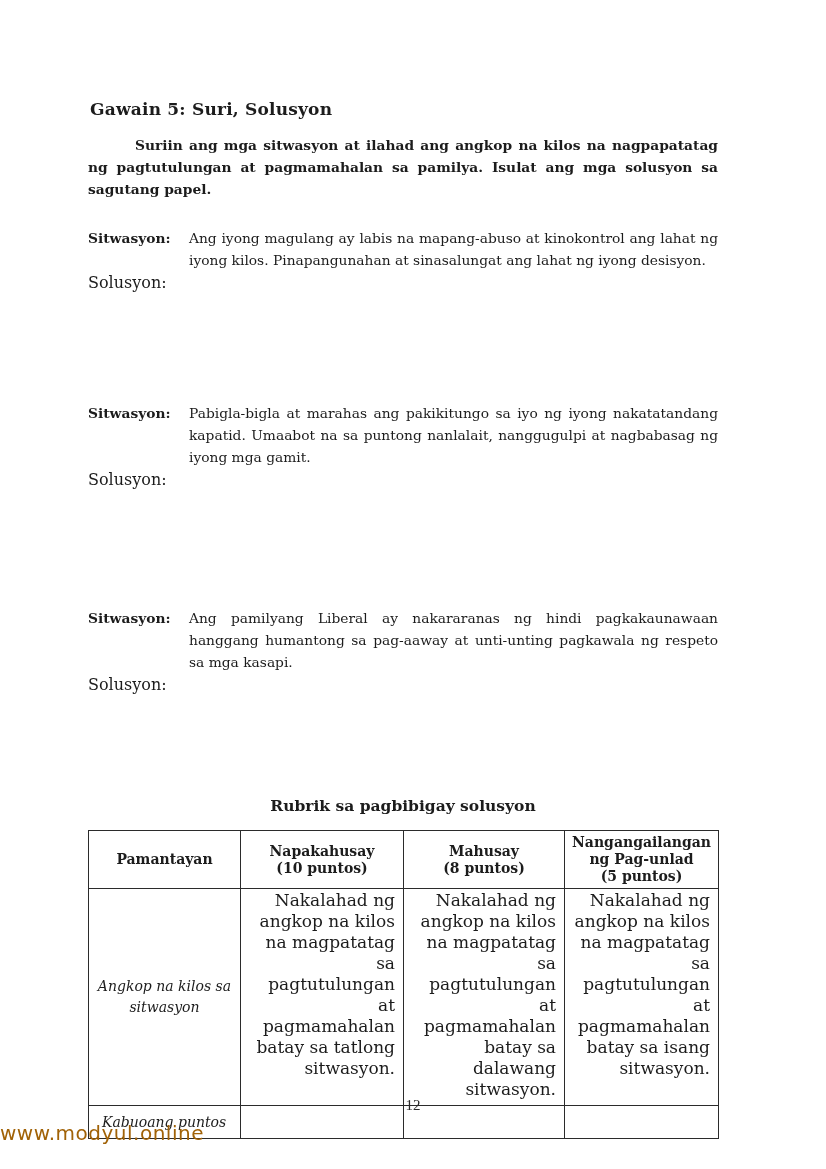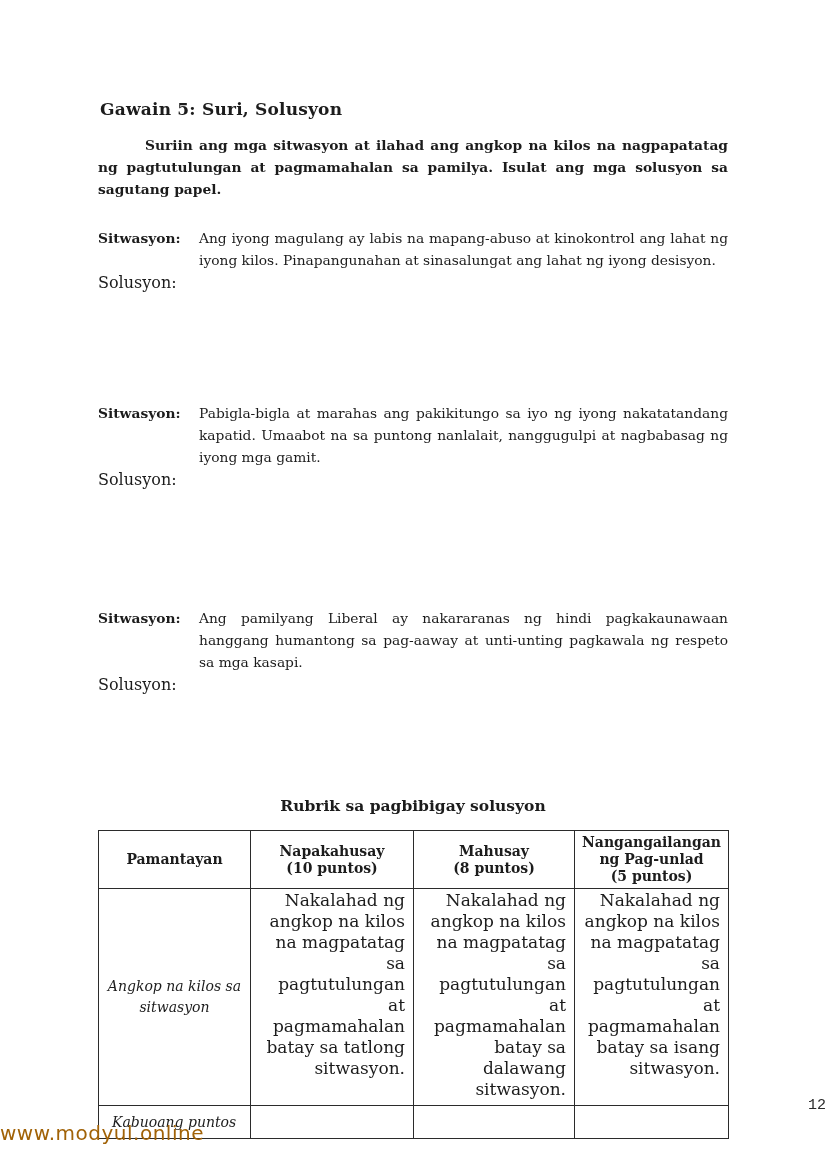--- a/index.html
+++ b/index.html
@@ -12,21 +12,21 @@
     width: 826px;
     height: 1169px;
     margin: 0 auto;
     background: #ffffff;
     font-family: "DejaVu Serif", "Liberation Serif", serif;
     color: #1c1c1c;
     overflow: hidden;
   }
   .content {
     position: absolute;
-    left: 98px;
+    left: 88px;
     top: 0;
     width: 630px;
   }
   .doc-title {
     margin: 99px 0 0 2px;
     font-size: 17px;
     font-weight: bold;
     line-height: 20px;
     letter-spacing: 0.2px;
   }
@@ -125,22 +125,22 @@
   td.criterion.total {
     text-align: left;
     padding-left: 13px;
     font-size: 14px;
   }
   .page-number {
     position: absolute;
     top: 1097px;
     left: 0;
     width: 100%;
-    text-align: right;
-    font-family: Liberation Mono, monospace;
+    text-align: center;
+    font-family: Liberation Serif, serif;
     font-size: 15px;
     color: #2a2a2a;
   }
   .watermark {
     position: absolute;
     top: 1121px;
     left: 0;
     width: 100%;
     text-align: left;
     font-family: "DejaVu Sans", "Liberation Sans", sans-serif;

